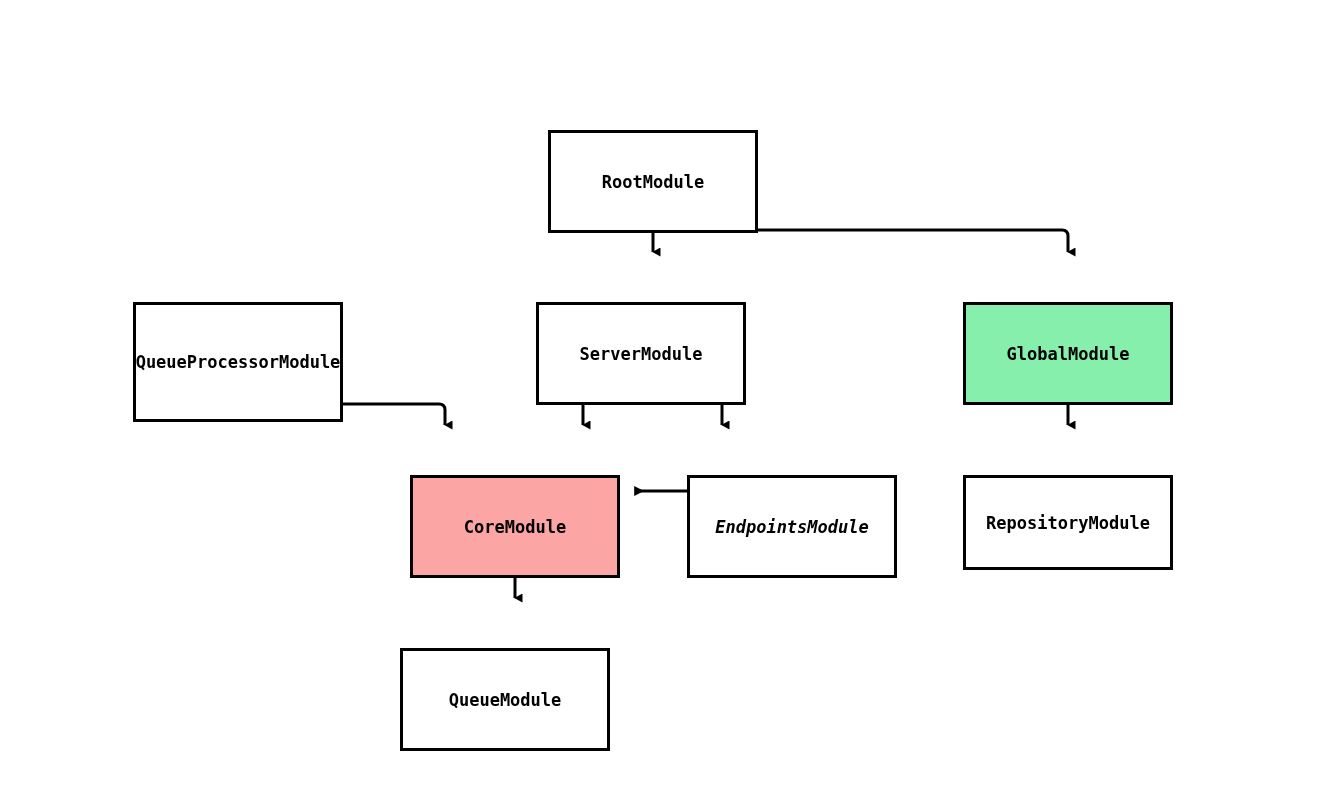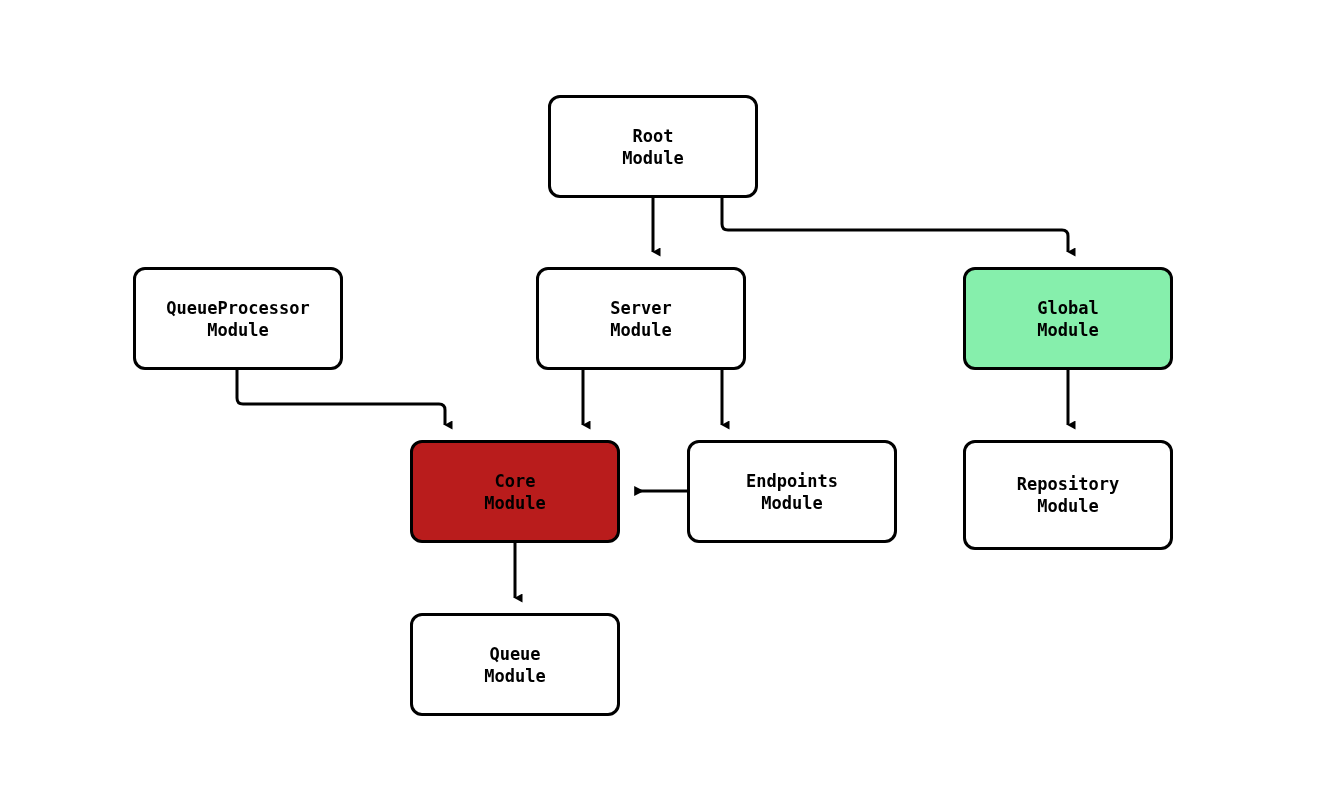--- a/index.html
+++ b/index.html
@@ -23,28 +23,29 @@
     left: 0;
     top: 0;
     width: 1337px;
     height: 809px;
     pointer-events: none;
   }
   .node {
     position: absolute;
     box-sizing: border-box;
     border: 3px solid #000000;
-    border-radius: 12px;
+    border-radius: 0;
     background: #ffffff;
     display: flex;
-    flex-direction: column;
+    flex-direction: row;
     align-items: center;
     justify-content: center;
     text-align: center;
     z-index: 2;
+    margin-top: 35px;
   }
   .node-label {
     font-family: "DejaVu Sans Mono", "Liberation Mono", monospace;
     font-size: 17px;
     font-weight: 700;
     line-height: 22px;
     color: #000000;
     white-space: pre;
     letter-spacing: 0px;
   }
@@ -73,43 +74,43 @@
         <path d="M 1068 370 L 1068 425" stroke="#000000" marker-end="url(#arrow-down)"></path>
         <path d="M 515 543 L 515 598" stroke="#000000" marker-end="url(#arrow-down)"></path>
       </g>
   </svg>
 
   <div id="node-group">
       <div class="node" style="left: 548px; top: 95px; width: 210px; height: 103px; border-color: rgb(0, 0, 0); background: rgb(255, 255, 255);">
         <div class="node-label">Root</div>
         <div class="node-label">Module</div>
       </div>
-      <div class="node" style="left: 133px; top: 267px; width: 210px; height: 103px; border-color: rgb(0, 0, 0); background: rgb(255, 255, 255); text-align: center;">
+      <div class="node" style="left: 133px; top: 267px; width: 210px; height: 120px; border-color: rgb(0, 0, 0); background: rgb(255, 255, 255); text-align: center;">
         <div class="node-label">QueueProcessor</div>
         <div class="node-label">Module</div>
       </div>
       <div class="node" style="left: 536px; top: 267px; width: 210px; height: 103px; border-color: rgb(0, 0, 0); background: rgb(255, 255, 255);">
         <div class="node-label">Server</div>
         <div class="node-label">Module</div>
       </div>
       <div class="node" style="left: 963px; top: 267px; width: 210px; height: 103px; border-color: rgb(0, 0, 0); background: #86efac;">
         <div class="node-label">Global</div>
         <div class="node-label">Module</div>
       </div>
-      <div class="node" style="left: 410px; top: 440px; width: 210px; height: 103px; border-color: rgb(0, 0, 0); background: #b91c1c;">
+      <div class="node" style="left: 410px; top: 440px; width: 210px; height: 103px; border-color: rgb(0, 0, 0); background: #fca5a5;">
         <div class="node-label">Core</div>
         <div class="node-label">Module</div>
       </div>
-      <div class="node" style="left: 687px; top: 440px; width: 210px; height: 103px; border-color: rgb(0, 0, 0); background: rgb(255, 255, 255);">
+      <div class="node" style="left: 687px; top: 440px; width: 210px; height: 103px; border-color: rgb(0, 0, 0); background: rgb(255, 255, 255); font-style: italic;">
         <div class="node-label">Endpoints</div>
         <div class="node-label">Module</div>
       </div>
-      <div class="node" style="left: 963px; top: 440px; width: 210px; height: 110px; border-color: rgb(0, 0, 0); background: rgb(255, 255, 255);">
+      <div class="node" style="left: 963px; top: 440px; width: 210px; height: 95px; border-color: rgb(0, 0, 0); background: rgb(255, 255, 255);">
         <div class="node-label">Repository</div>
         <div class="node-label">Module</div>
       </div>
-      <div class="node" style="left: 410px; top: 613px; width: 210px; height: 103px; border-color: rgb(0, 0, 0); background: rgb(255, 255, 255);">
+      <div class="node" style="left: 400px; top: 613px; width: 210px; height: 103px; border-color: rgb(0, 0, 0); background: rgb(255, 255, 255);">
         <div class="node-label">Queue</div>
         <div class="node-label">Module</div>
       </div>
     </div>
 
 </div>
 
 </body></html>

